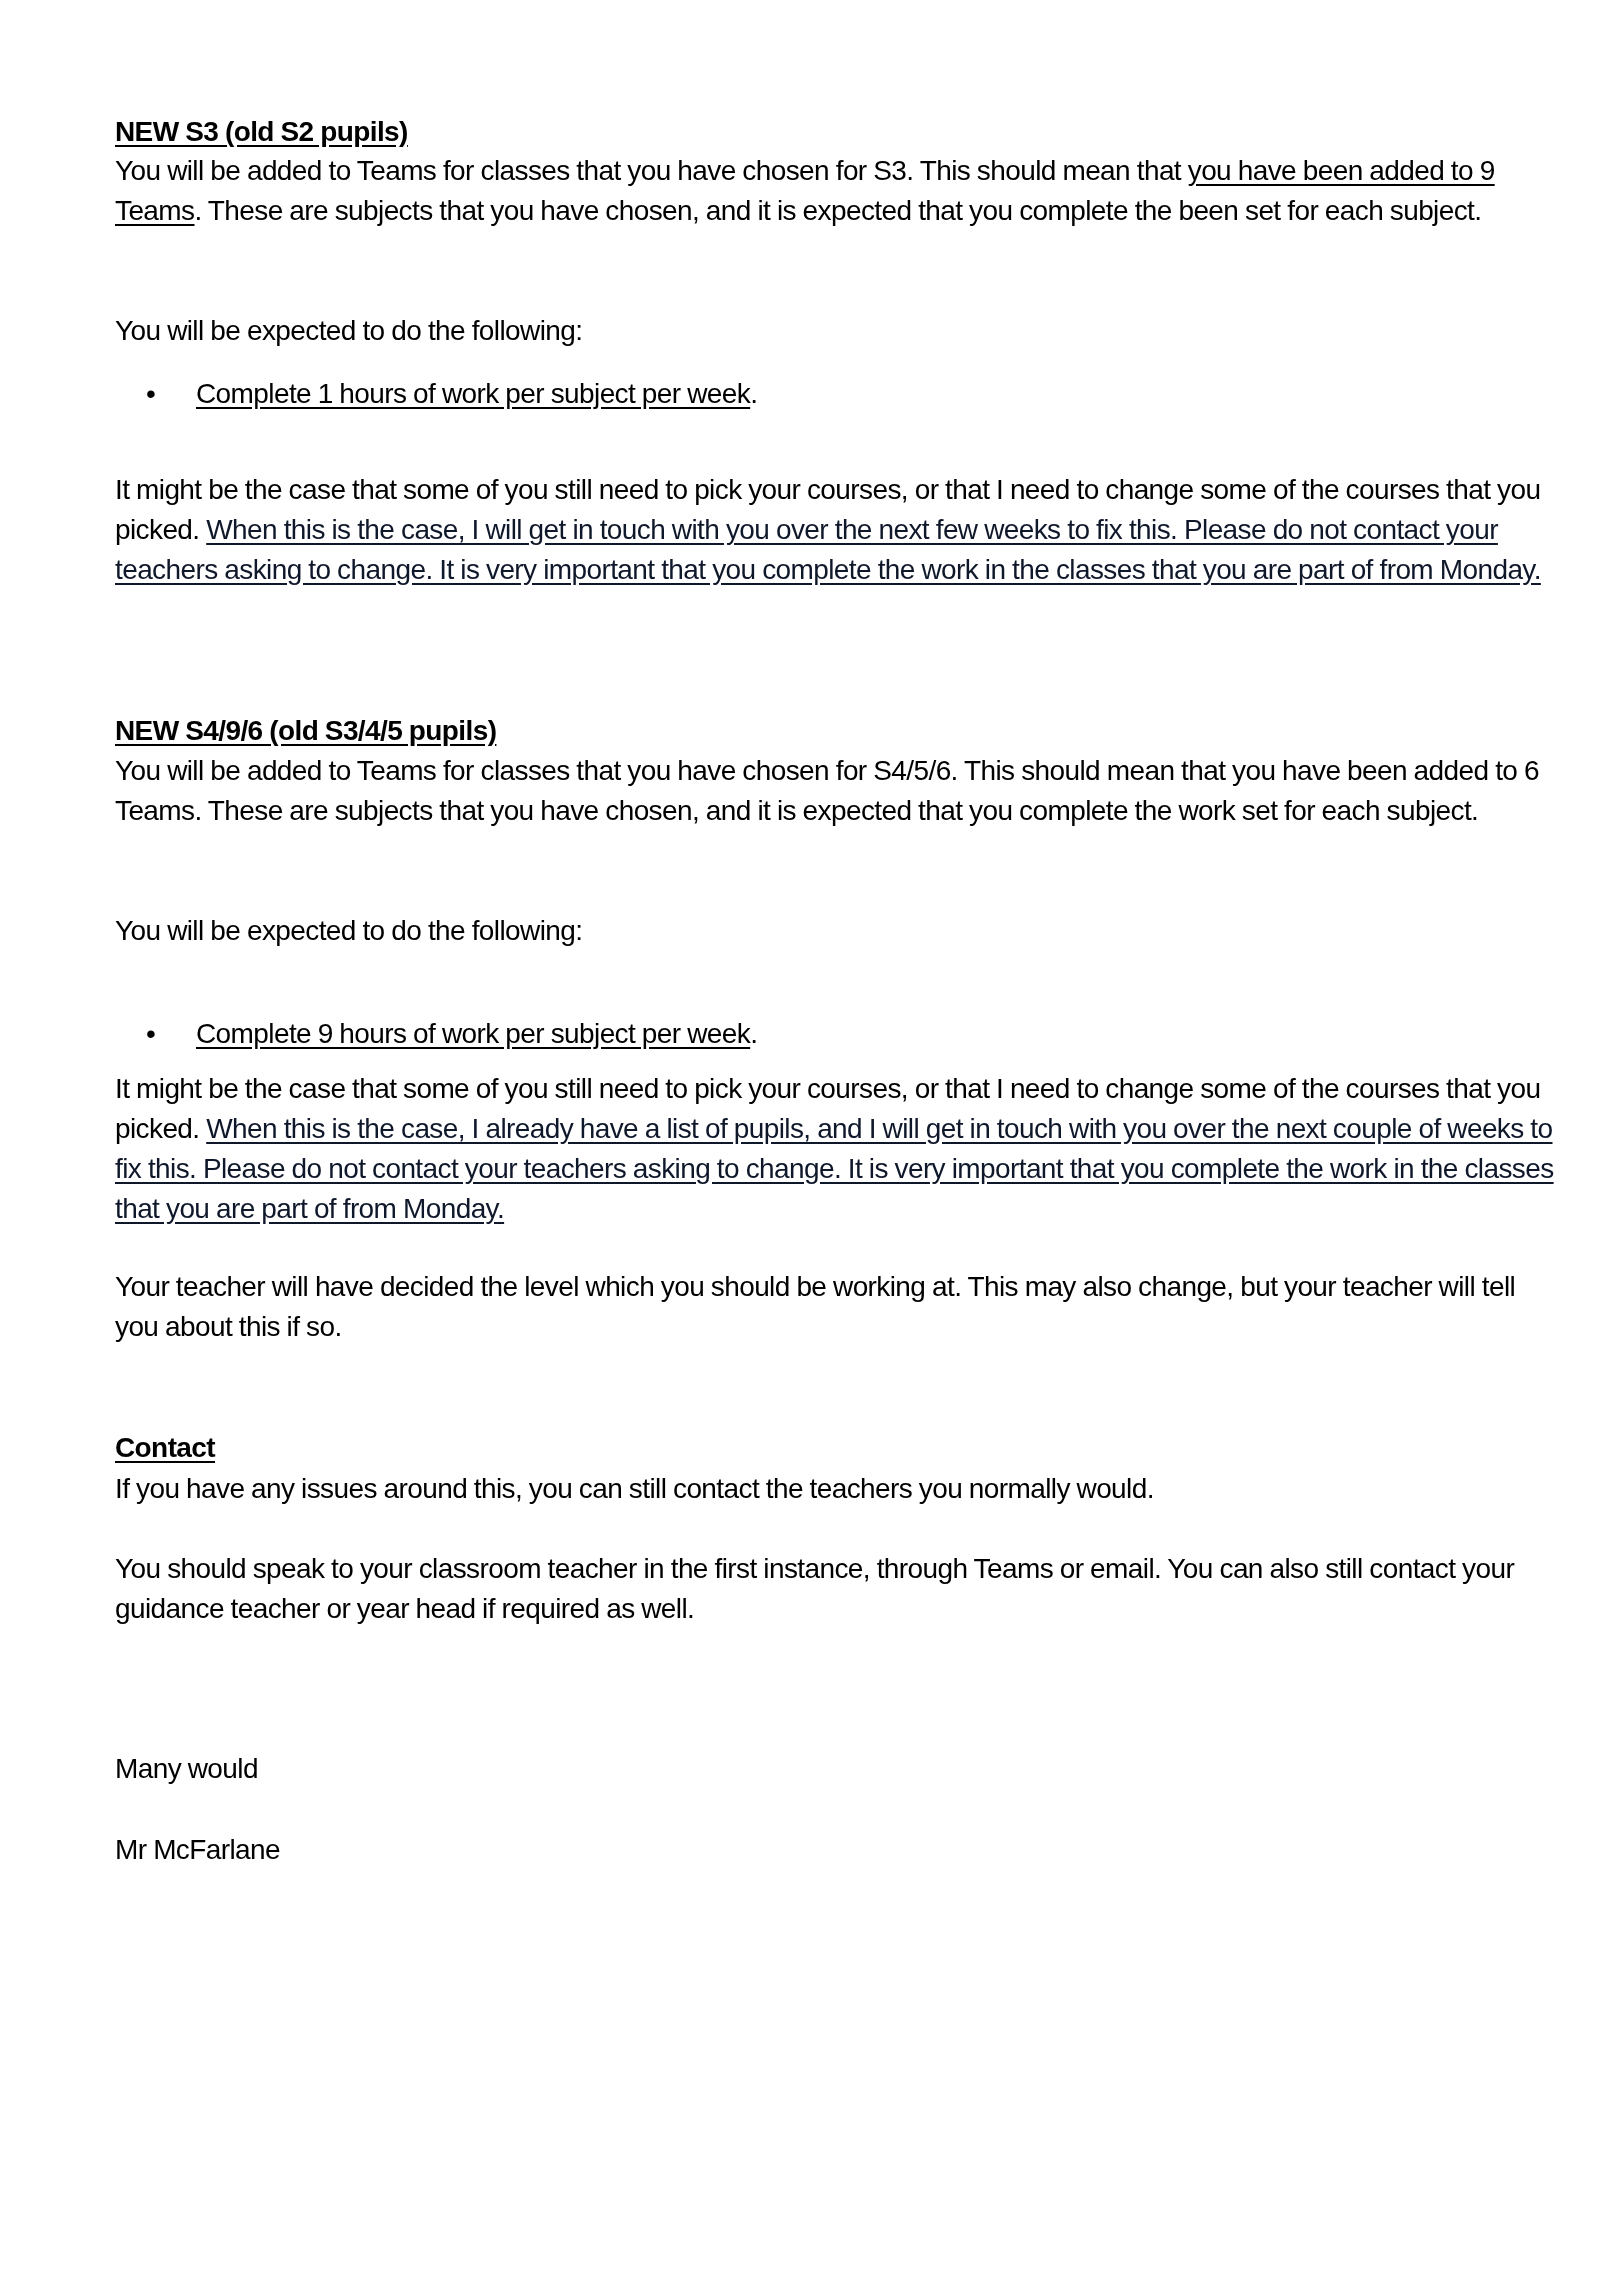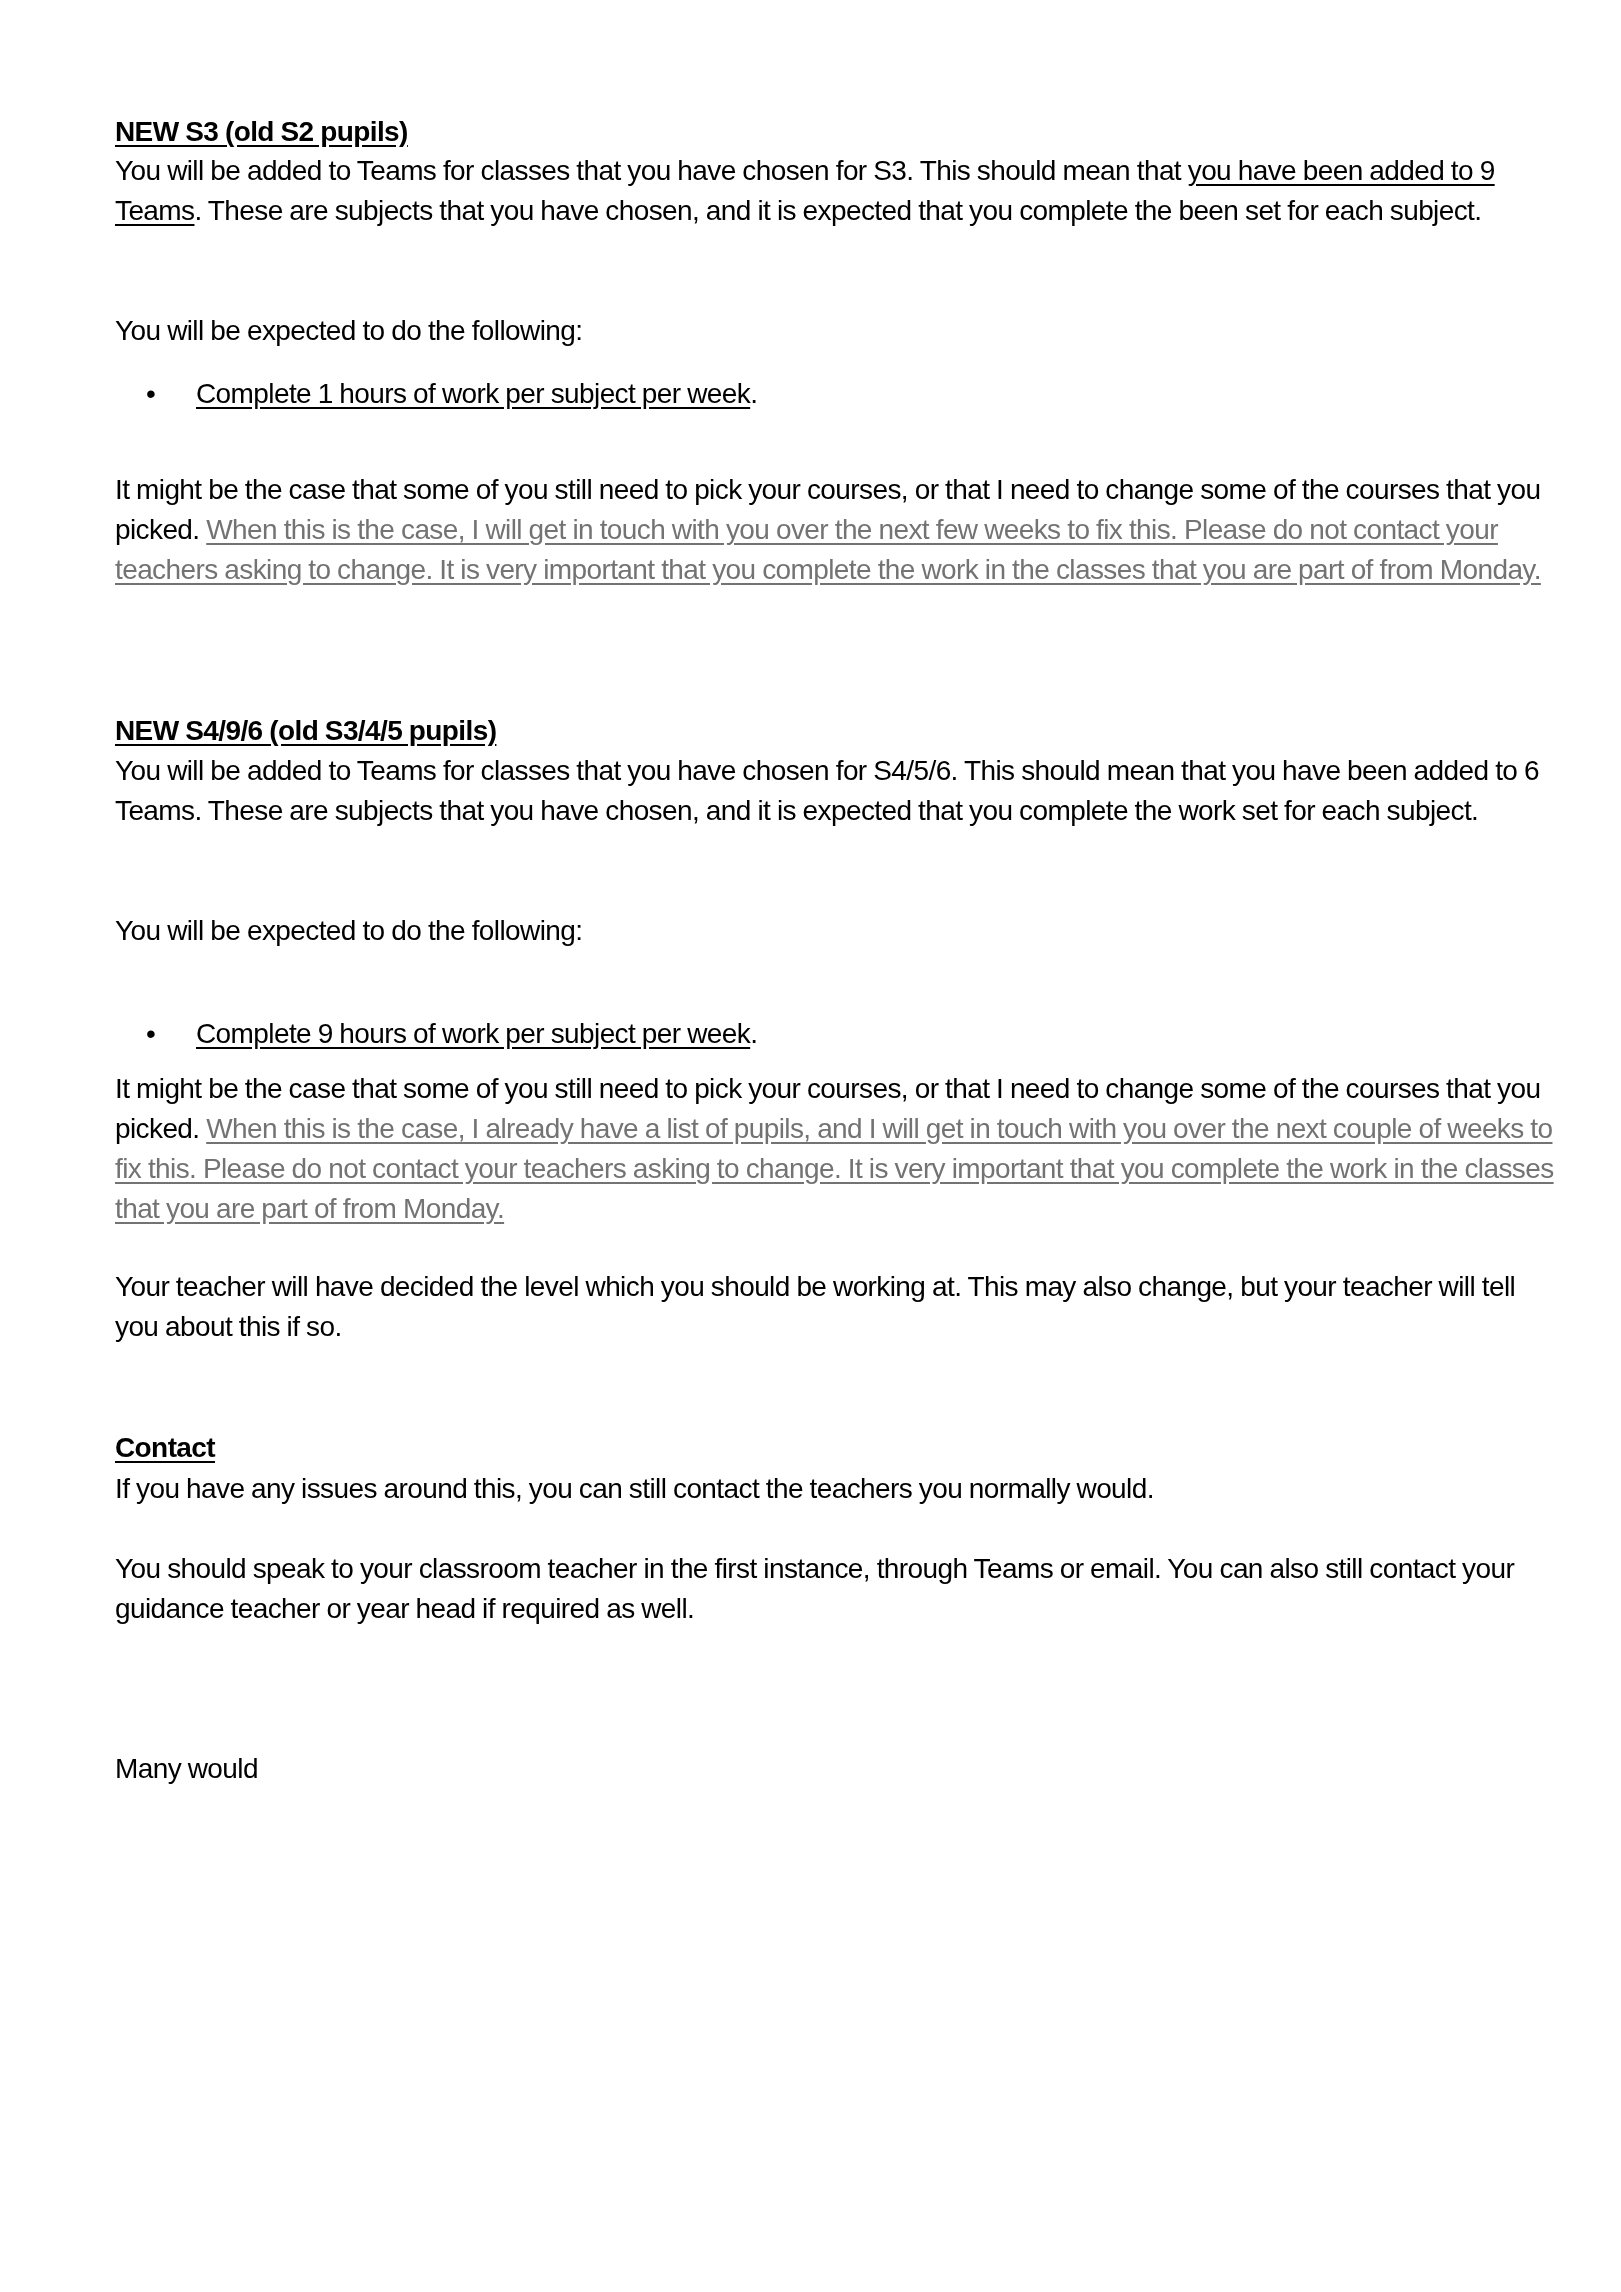--- a/index.html
+++ b/index.html
@@ -7,21 +7,21 @@
   .page {
     position: absolute; left: 99px; top: 98px; width: 1441px;
     font-family: "Liberation Sans", sans-serif;
     font-size: 28px; line-height: 40px; color: #000;
     letter-spacing: -0.6px; word-spacing: -0.5px;
   }
   .block { position: absolute; left: 0; width: 1441px; }
   p { margin: 16px; }
   .heading { font-weight: bold; text-decoration: underline; text-underline-offset: 3.9px; }
   .u { text-decoration: underline; text-underline-offset: 3.9px; }
-  .red { color: #737373; text-decoration: underline; text-underline-offset: 3.9px; }
+  .red { color: #0f172a; text-decoration: underline; text-underline-offset: 3.9px; }
   .bullet-row { position: relative; padding-left: 97px; }
   .bullet-dot { position: absolute; left: 47px; top: 0; }
 </style>
 </head>
 <body>
 
 <div class="page">
 
   <p class="block heading" style="top:-2px">NEW S3 (old S2 pupils)</p>
   <p class="block" style="top:37px"><span>You will be added to Teams for classes that you have chosen for S3. This should mean that </span><span class="u">you have been added to 9 Teams</span><span>. These are subjects that you have chosen, and it is expected that you complete the been set for each subject.</span></p>
@@ -40,14 +40,15 @@
     <span class="u">Complete 9 hours of work per subject per week</span><span>.</span>
   </div>
   <p class="block" style="top:955px"><span>It might be the case that some of you still need to pick your courses, or that I need to change some of the courses that you picked. </span><span class="red">When this is the case, I already have a list of pupils, and I will get in touch with you over the next couple of weeks to fix this. Please do not contact your teachers asking to change. It is very important that you complete the work in the classes that you are part of from Monday.</span></p>
   <p class="block" style="top:1153px">Your teacher will have decided the level which you should be working at. This may also change, but your teacher will tell you about this if so.</p>
 
   <p class="block" style="top:1355px">If you have any issues around this, you can still contact the teachers you normally would.</p>
   <p class="block heading" style="top:1314px">Contact</p>
   <p class="block" style="top:1435px">You should speak to your classroom teacher in the first instance, through Teams or email. You can also still contact your guidance teacher or year head if required as well.</p>
 
   <p class="block" style="top:1635px">Many would</p>
+  <p class="block" style="top:1716px">Mr McFarlane</p>
 </div>
 
 
 </body></html>

